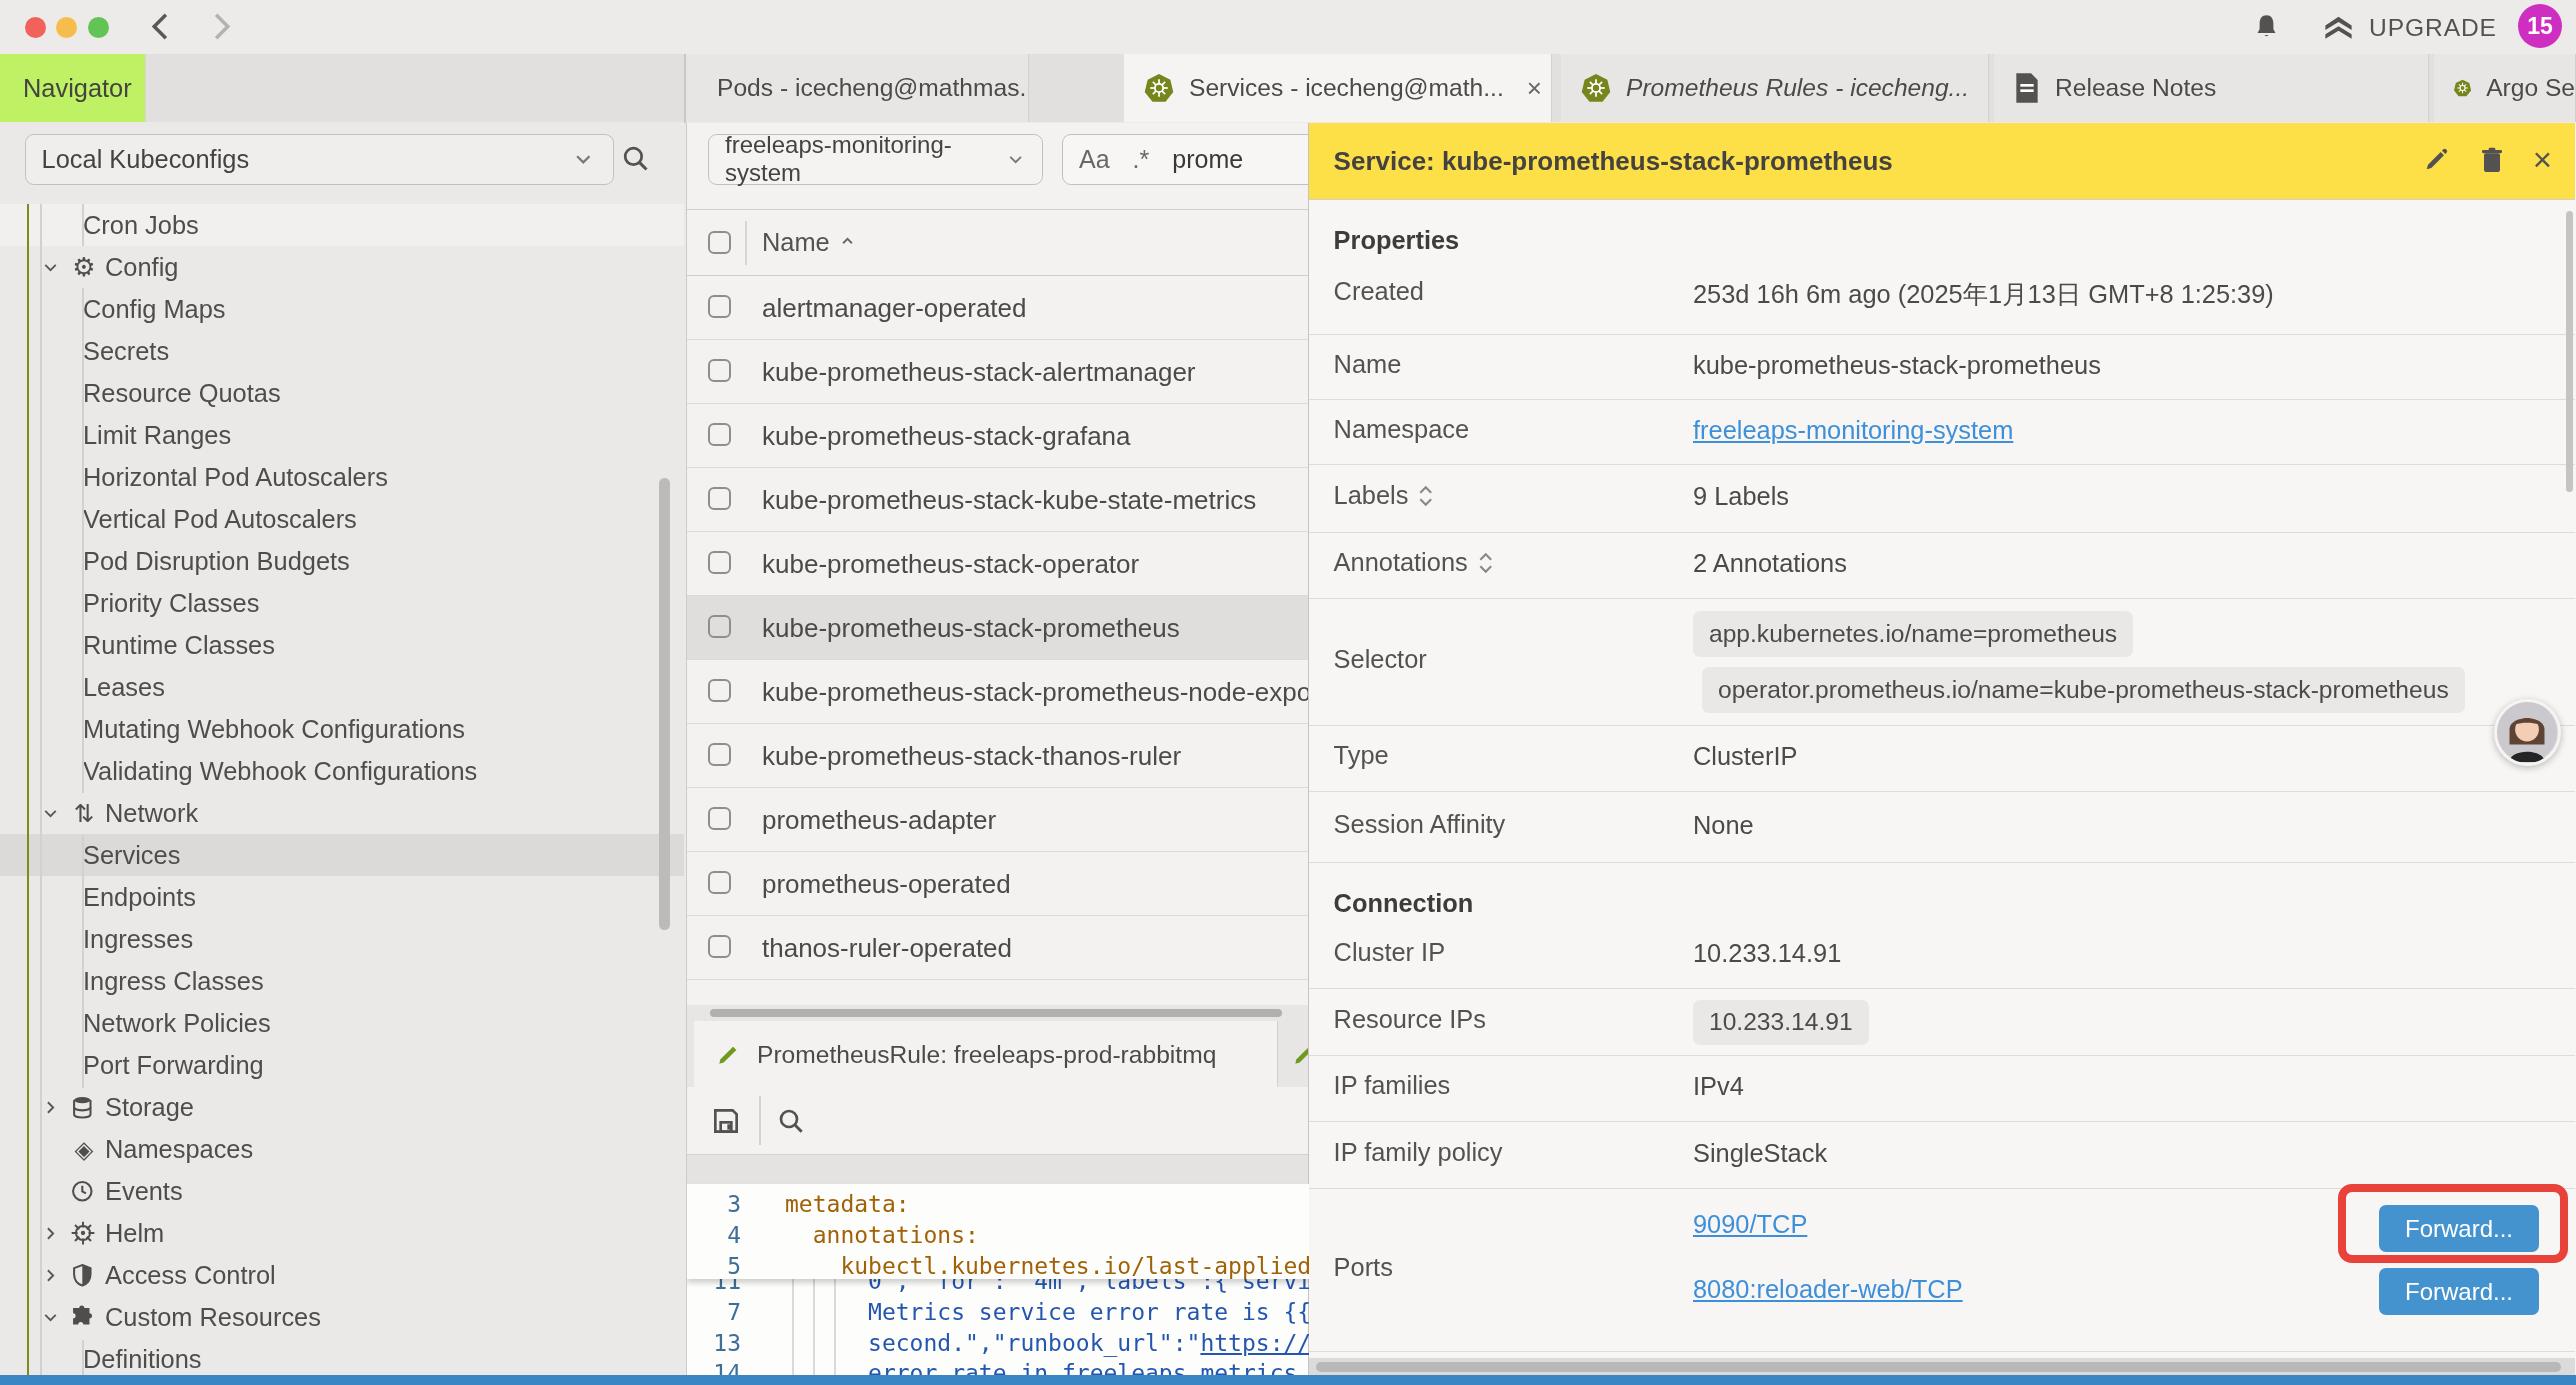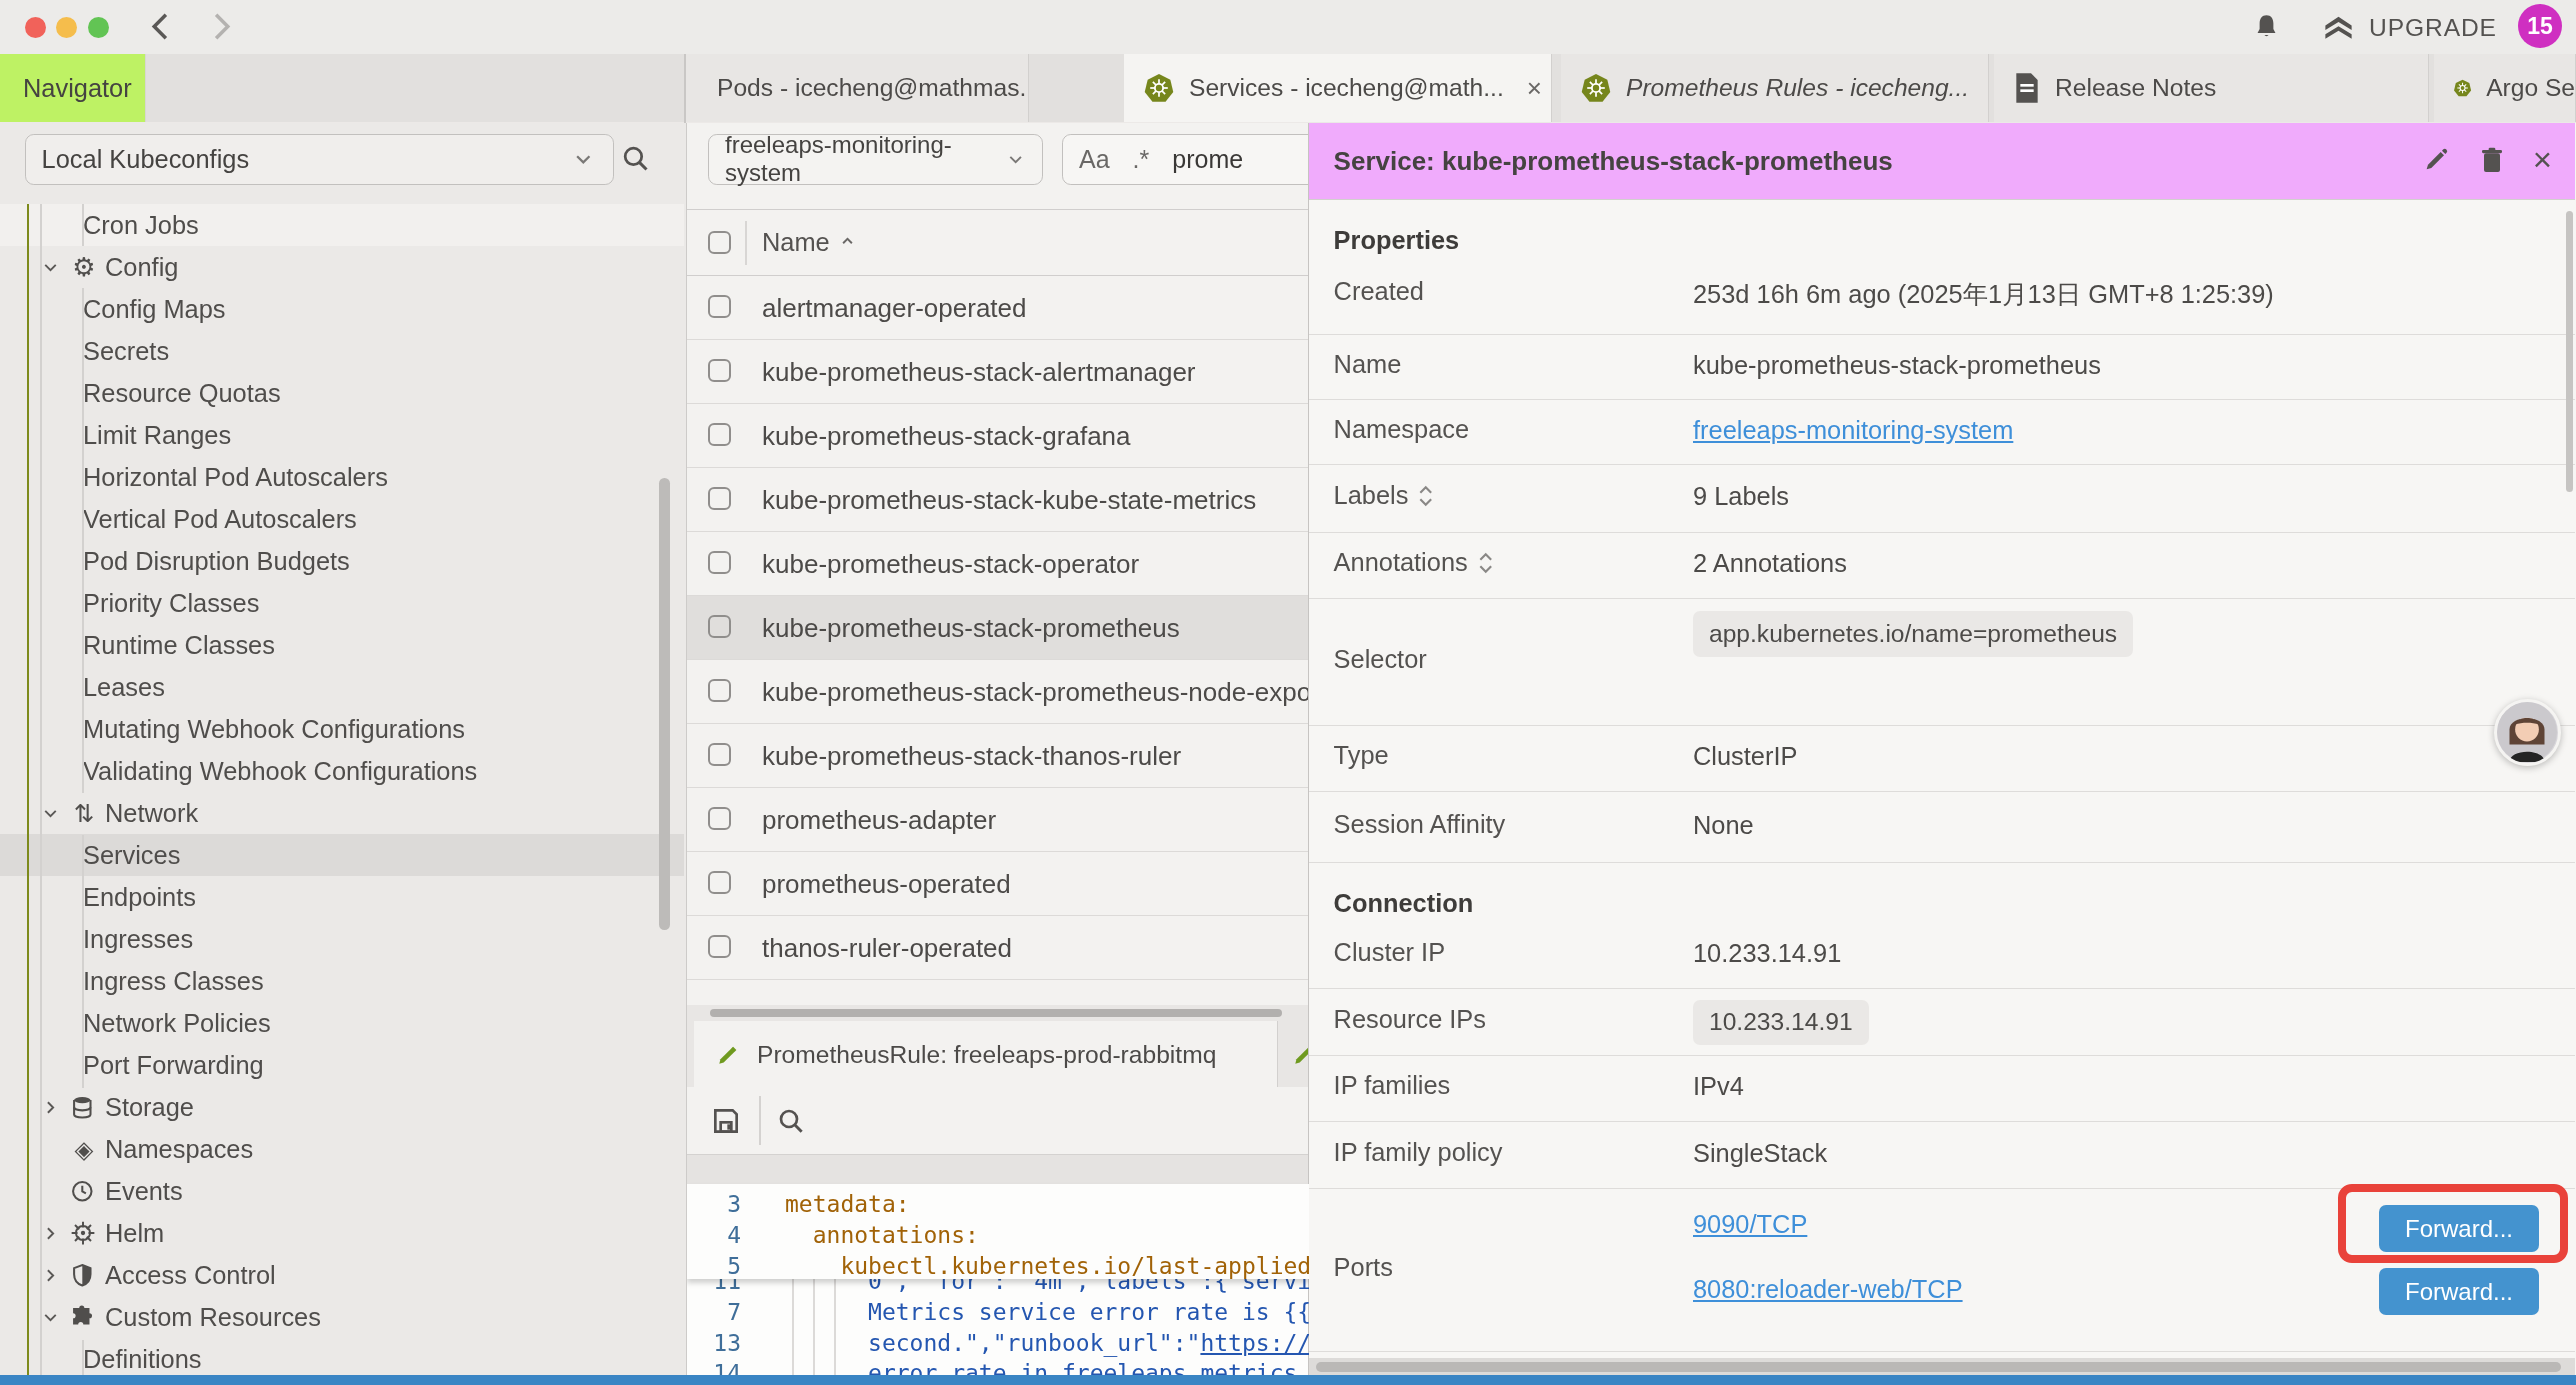--- a/index.html
+++ b/index.html
@@ -75,21 +75,21 @@
   .ed-num{position:absolute;left:0;width:54px;text-align:right;color:#3f6e99;}
   .ed-text{position:absolute;left:98px;white-space:pre;}
   .ed-text.key{color:#a16207;}
   .ed-text.str{color:#2456b0;}
   .ed-text .lnk{text-decoration:underline;}
   .ed-sticky{position:absolute;left:0;top:0;width:623px;height:95px;background:#fdfdfc;z-index:2;
     box-shadow:0 3.5px 5.3px rgba(0,0,0,0.18);}
   .ed-guide{position:absolute;top:95px;height:107px;width:1.8px;background:#dcdad8;z-index:1;}
   
   .panel{position:absolute;left:1308px;top:123px;width:1268px;height:1263px;background:#f7f6f4;border-left:1.8px solid #c6c4c2;box-sizing:border-box;}
-  .panel-header{position:absolute;left:0;top:0;width:1266px;height:77px;background:#f0abfc;border-bottom:1.8px solid #d2d0ce;box-sizing:border-box;}
+  .panel-header{position:absolute;left:0;top:0;width:1266px;height:77px;background:#fde047;border-bottom:1.8px solid #d2d0ce;box-sizing:border-box;}
   .panel-title{position:absolute;left:24.6px;top:23px;font-size:26px;font-weight:bold;color:#454341;white-space:nowrap;}
   .panel-actions{position:absolute;right:23px;top:21px;display:flex;gap:24.6px;align-items:center;}
   .section-title{font-size:25.4px;font-weight:bold;color:#3e3c3a;}
   .detail-row{position:relative;border-bottom:1.8px solid #dedcda;box-sizing:border-box;}
   .d-label{position:absolute;left:24.6px;font-size:25.4px;color:#545250;display:flex;align-items:center;gap:8.8px;}
   .d-value{position:absolute;left:384px;font-size:25.4px;color:#4c4a48;white-space:nowrap;}
   .d-link{color:#3e8fd9;text-decoration:underline;}
   .chip{display:inline-block;background:#eae8e6;border-radius:7px;padding:8.8px 16px;font-size:24.6px;color:#4c4a48;white-space:nowrap;}
   .fwd-btn{position:absolute;width:160px;height:47px;background:#4493cf;border-radius:7px;color:#fff;
     font-size:24px;display:flex;align-items:center;justify-content:center;}
@@ -604,20 +604,21 @@
               <path d="M3 15 L8 20 L13 15" stroke="#8a8886" stroke-width="2" fill="none"></path>
             </svg>
           </span>
           <span class="d-value" style="top:16px;">2 Annotations</span>
         </div>
         <div class="detail-row" style="height: 127px;">
           <span class="d-label" style="top:46px;">
             <span>Selector</span>
           </span>
           <span class="chip" style="position:absolute;left:384px;top:12.3px;">app.kubernetes.io/name=prometheus</span>
+          <span class="chip" style="position:absolute;left:393px;top:68px;">operator.prometheus.io/name=kube-prometheus-stack-prometheus</span>
         </div>
         <div class="detail-row" style="height: 66px; text-align: center;">
           <span class="d-label" style="top:15.3px;">
             <span>Type</span>
           </span>
           <span class="d-value" style="top:16px;">ClusterIP</span>
         </div>
         <div class="detail-row" style="height: 71px;">
           <span class="d-label" style="top:18px;">
             <span>Session Affinity</span>

